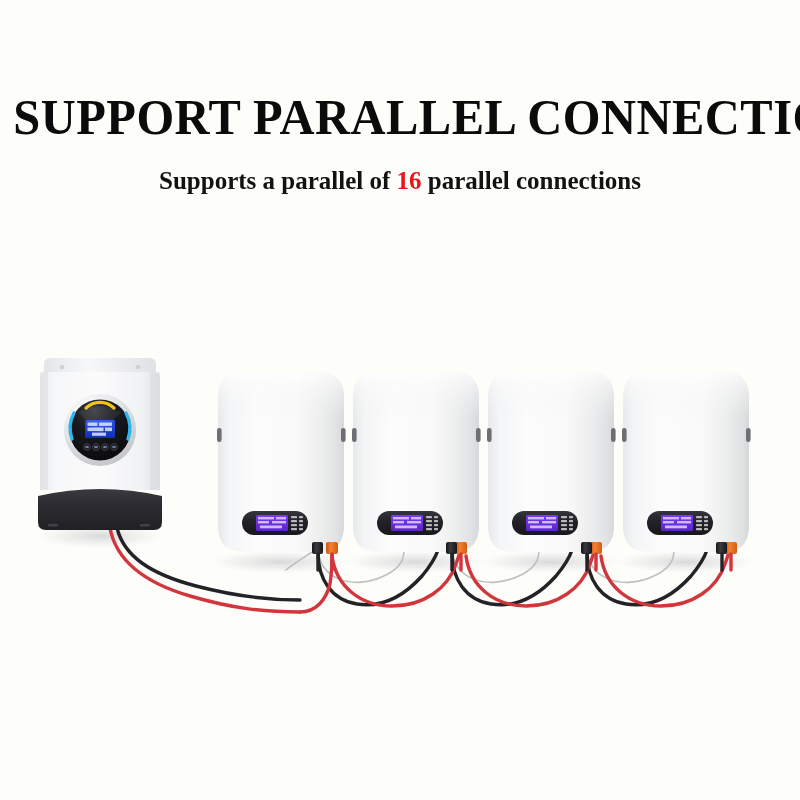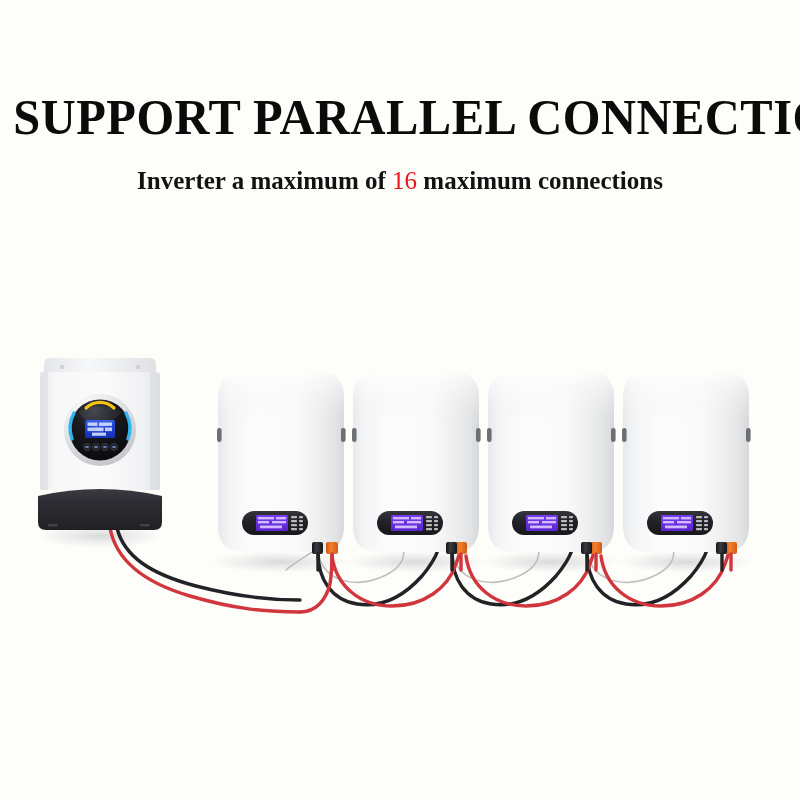--- a/index.html
+++ b/index.html
@@ -53,21 +53,21 @@
     display: inline-block;
     font-family: "Liberation Serif", "DejaVu Serif", serif;
     font-weight: bold;
     font-size: 25px;
     line-height: 1.0;
     color: #121212;
     white-space: nowrap;
   }
   .hl {
     color: #e8161a;
-    font-weight: normal;
+    font-weight: bold;
   }
   .inverter-label {
     position: absolute;
     top: 316px;
     left: 58px;
     font-family: "Liberation Serif", "DejaVu Serif", serif;
     font-weight: bold;
     font-size: 27px;
     line-height: 1;
     color: #111;
@@ -386,17 +386,17 @@
       <path d="M731,554 C731,562 731,566 731,570" stroke="#d2363d" stroke-width="3.4"></path>
       <path d="M722,554 C722,562 722,566 722,570" stroke="#232327" stroke-width="3.4"></path>
     </g>
   </svg>
 
   <div class="title-wrap">
     <span class="main-title">SUPPORT PARALLEL CONNECTION</span>
   </div>
 
   <div class="sub-wrap">
-    <span class="sub-title"><span>Inverter a maximum of </span><span class="hl">16</span><span> maximum connections</span></span>
+    <span class="sub-title"><span>Supports a parallel of </span><span class="hl">16</span><span> parallel connections</span></span>
   </div>
 
 
 </div>
 
 </body></html>

